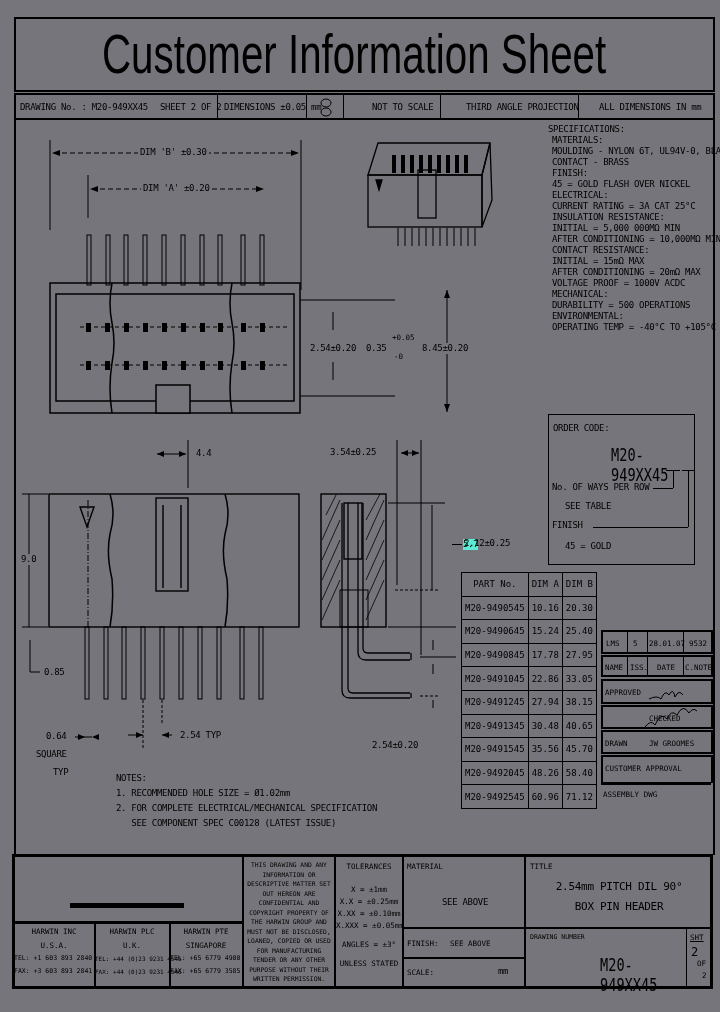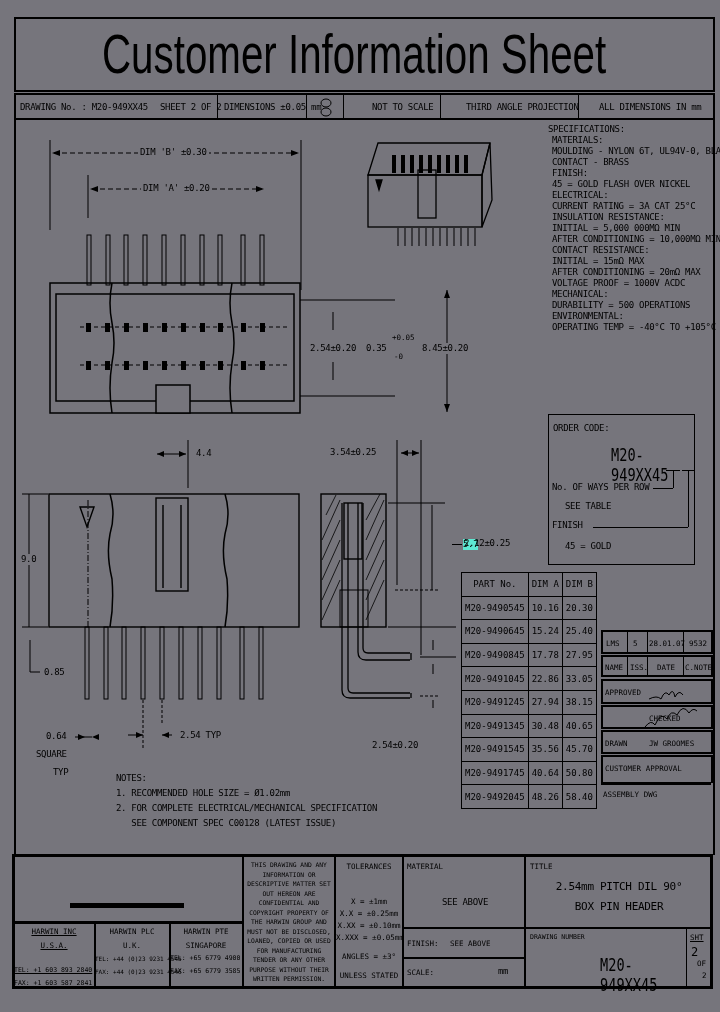--- a/index.html
+++ b/index.html
@@ -315,28 +315,28 @@
         <td>M20-9491345</td>
         <td>30.48</td>
         <td>40.65</td>
       </tr>
   <tr>
         <td>M20-9491545</td>
         <td>35.56</td>
         <td>45.70</td>
       </tr>
   <tr>
-        <td>M20-9491745</td>
-        <td>40.64</td>
-        <td>50.80</td>
-      </tr>
-  <tr>
         <td>M20-9492045</td>
         <td>48.26</td>
         <td>58.40</td>
+      </tr>
+  <tr>
+        <td>M20-9492545</td>
+        <td>60.96</td>
+        <td>71.12</td>
       </tr>
 </tbody>
   </table>
 
 <div class="abs" style="left:601px;top:630px;width:112px;">
   <div class="tl" style="left:0;top:0;width:112px;height:24px;border-width:2px;">
     <div class="xs abs" style="left:3px;top:7px;">LMS</div>
     <div class="vline" style="left:24px;top:0;height:20px;"></div>
     <div class="xs abs" style="left:30px;top:7px;">5</div>
     <div class="vline" style="left:44px;top:0;height:20px;"></div>
@@ -375,46 +375,46 @@
   <div class="hline" style="left:0;top:152px;width:110px;border-top-width:3px;"></div>
   <div class="xs abs" style="left:2px;top:160px;">ASSEMBLY DWG</div>
 </div>
 
 <div class="box" style="left:12px;top:854px;width:701px;height:135px;border-width:3px;"></div>
 
 <div class="abs" style="left:14px;top:857px;width:228px;height:64px;border-bottom:3px solid #000;">
   <div class="abs" style="left:56px;top:46px;width:114px;height:5px;background:#000;"></div>
 </div>
 
-<div class="abs" style="left:14px;top:923px;width:80px;height:64px;border-right:2px solid #000;text-decoration:underline;">
+<div class="abs" style="left:14px;top:923px;width:80px;height:64px;border-right:2px solid #000;">
   <div class="xs center" style="margin-top:4px;">HARWIN INC</div>
   <div class="xs center" style="margin-top:5px;">U.S.A.</div>
-  <div class="xs" style="margin-top:16px;font-size:6.5px;">TEL: +1 603 893 2840</div>
-  <div class="xs" style="margin-top:4px;font-size:6.5px;">FAX: +1 603 587 2841</div>
+  <div class="xs" style="margin-top:4px;font-size:6.5px;">TEL: +1 603 893 2840</div>
+  <div class="xs" style="margin-top:4px;font-size:6.5px;">FAX: +3 603 893 2841</div>
 </div>
 <div class="abs" style="left:95px;top:923px;width:74px;height:64px;border-right:2px solid #000;">
   <div class="xs center" style="margin-top:4px;">HARWIN PLC</div>
   <div class="xs center" style="margin-top:5px;">U.K.</div>
   <div class="xs" style="margin-top:4px;font-size:6px;">TEL: +44 (0)23 9231 4545</div>
   <div class="xs" style="margin-top:4px;font-size:6px;">FAX: +44 (0)23 9231 4546</div>
 </div>
 <div class="abs" style="left:170px;top:923px;width:72px;height:64px;">
   <div class="xs center" style="margin-top:4px;">HARWIN PTE</div>
   <div class="xs center" style="margin-top:5px;">SINGAPORE</div>
   <div class="xs" style="margin-top:4px;font-size:6.5px;">TEL: +65 6779 4900</div>
   <div class="xs" style="margin-top:4px;font-size:6.5px;">FAX: +65 6779 3585</div>
 </div>
 <div class="vline" style="left:242px;top:857px;height:130px;border-left-width:2px;"></div>
 
 <div class="abs center" style="left:246px;top:860px;width:86px;font-family:'DejaVu Sans Mono',monospace;font-size:6.3px;line-height:9.5px;">THIS DRAWING AND ANY INFORMATION OR DESCRIPTIVE MATTER SET OUT HEREON ARE CONFIDENTIAL AND COPYRIGHT PROPERTY OF THE HARWIN GROUP AND MUST NOT BE DISCLOSED, LOANED, COPIED OR USED FOR MANUFACTURING TENDER OR ANY OTHER PURPOSE WITHOUT THEIR WRITTEN PERMISSION.</div>
 <div class="vline" style="left:334px;top:857px;height:130px;border-left-width:2px;"></div>
 
 <div class="abs center" style="left:336px;top:858px;width:66px;">
   <div class="xs" style="margin-top:4px;">TOLERANCES</div>
-  <div class="xs" style="margin-top:26px;">X = ±1mm</div>
+  <div class="xs" style="margin-top:14px;">X = ±1mm</div>
   <div class="xs" style="margin-top:3px;">X.X = ±0.25mm</div>
   <div class="xs" style="margin-top:3px;">X.XX = ±0.10mm</div>
   <div class="xs" style="margin-top:3px;">X.XXX = ±0.05mm</div>
   <div class="xs" style="margin-top:10px;">ANGLES = ±3°</div>
   <div class="xs" style="margin-top:10px;">UNLESS STATED</div>
 </div>
 <div class="vline" style="left:402px;top:857px;height:130px;border-left-width:2px;"></div>
 
 <div class="abs" style="left:404px;top:857px;width:120px;height:70px;border-bottom:2px solid #000;">
   <div class="xs abs" style="left:3px;top:5px;">MATERIAL</div>

